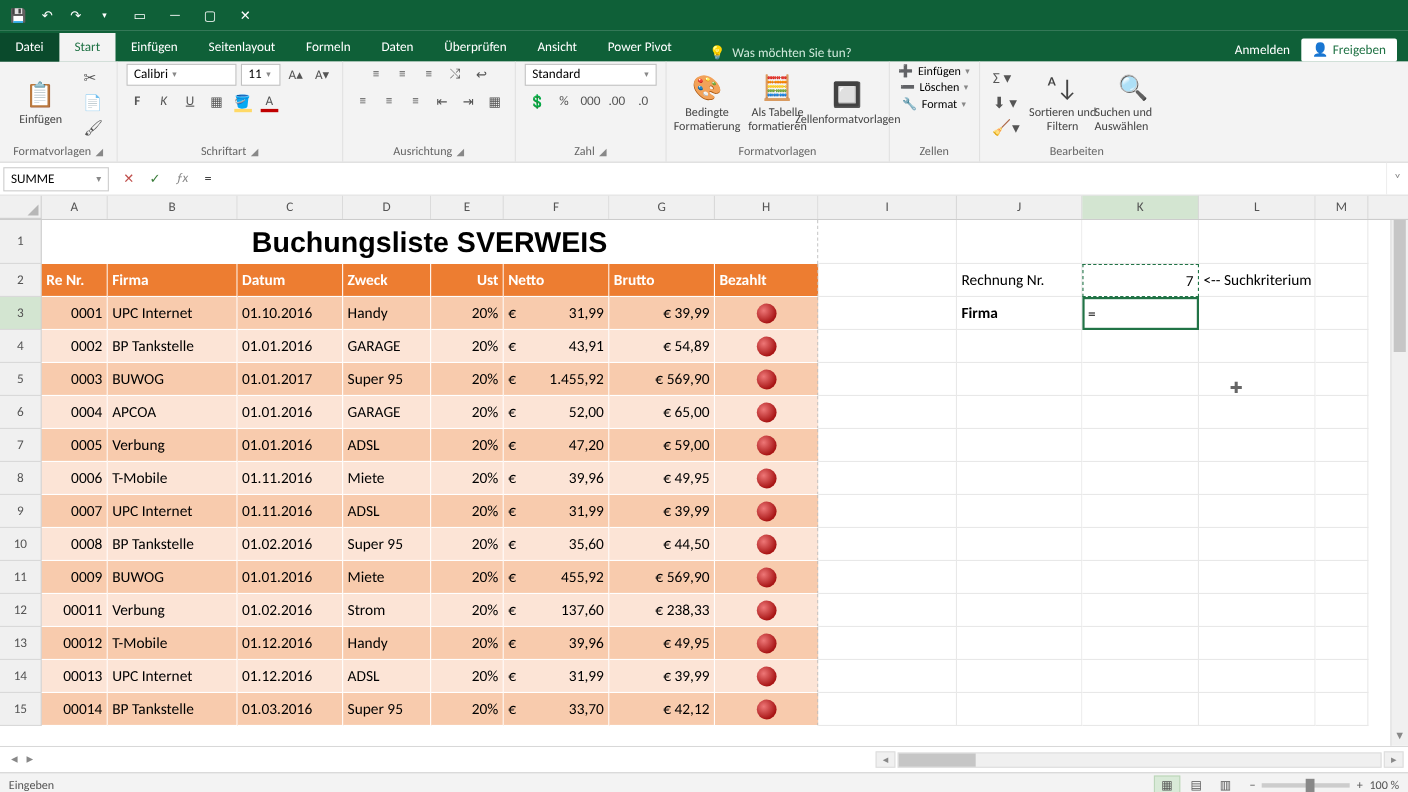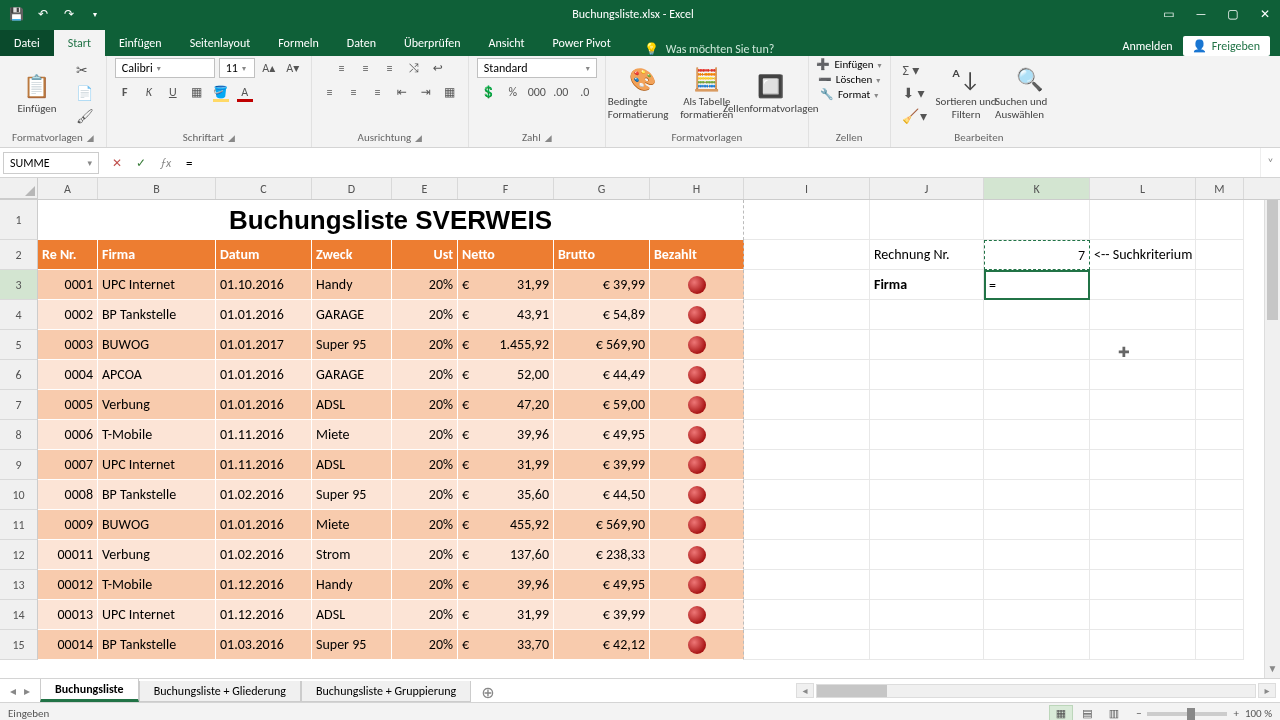--- a/index.html
+++ b/index.html
@@ -106,21 +106,20 @@
 </head>
 <body>
 
 <div class="titlebar">
   <div class="qat">
     <span>💾</span>
     <span>↶</span>
     <span>↷</span>
     <span style="font-size:8px">▾</span>
   </div>
-  <div class="title">Buchungsliste.xlsx - Excel</div>
   <div class="winctl">
     <span>▭</span>
     <span>—</span>
     <span>▢</span>
     <span>✕</span>
   </div>
 </div>
 
 <div class="ribbon-tabs">
   <div class="tab file">Datei</div>
@@ -222,21 +221,21 @@
         <span class="smbtn">.0</span>
       </div>
     </div>
     <div class="label"><span>Zahl</span><span class="dlg">◢</span></div>
   </div>
 
   <div class="group">
     <div class="controls">
       <div class="bigbtn">
           <span class="ic">🎨</span>
-          <span style="width:70px;text-align:left">Bedingte Formatierung</span>
+          <span style="width:70px;text-align:center">Bedingte Formatierung</span>
         </div>
       <div class="bigbtn">
           <span class="ic">🧮</span>
           <span style="width:60px;text-align:center">Als Tabelle formatieren</span>
         </div>
       <div class="bigbtn">
           <span class="ic">🔲</span>
           <span style="width:110px;text-align:center">Zellenformatvorlagen</span>
         </div>
     </div>
@@ -397,21 +396,21 @@
         <div class="cell empty wM"></div>
       </div>
       <div class="row-g">
         <div class="rh">6</div>
   <div class="cell orange-light wA num">0004</div>
   <div class="cell orange-light wB">APCOA</div>
   <div class="cell orange-light wC">01.01.2016</div>
   <div class="cell orange-light wD">GARAGE</div>
   <div class="cell orange-light wE num">20%</div>
   <div class="cell orange-light wF num"><span class="eur">€</span>52,00</div>
-  <div class="cell orange-light wG num">€ 44,49</div>
+  <div class="cell orange-light wG num">€ 65,00</div>
   <div class="cell orange-light wH" style="justify-content:center;border-right:1px dashed #bbb">
           <div class="dot"></div>
         </div>
   <div class="cell empty wI"></div>
         <div class="cell empty wJ"></div>
         <div class="cell empty wK"></div>
         <div class="cell empty wL"></div>
         <div class="cell empty wM"></div>
       </div>
       <div class="row-g">
@@ -584,26 +583,20 @@
     <div class="arr" style="bottom:0">▼</div>
   </div>
   <div class="cross" style="left:1118px; top:166px;">✚</div>
 </div>
 
 <div class="sheetbar">
   <div class="nav">
     <span>◂</span>
     <span>▸</span>
   </div>
-  <div class="tabs">
-    <div class="stab active">Buchungsliste</div>
-    <div class="stab">Buchungsliste + Gliederung</div>
-    <div class="stab">Buchungsliste + Gruppierung</div>
-    <div class="add">⊕</div>
-  </div>
   <div class="hscroll">
     <div class="arr">◂</div>
     <div class="track">
         <div class="thumb"></div>
       </div>
     <div class="arr">▸</div>
   </div>
 </div>
 
 <div class="status">

